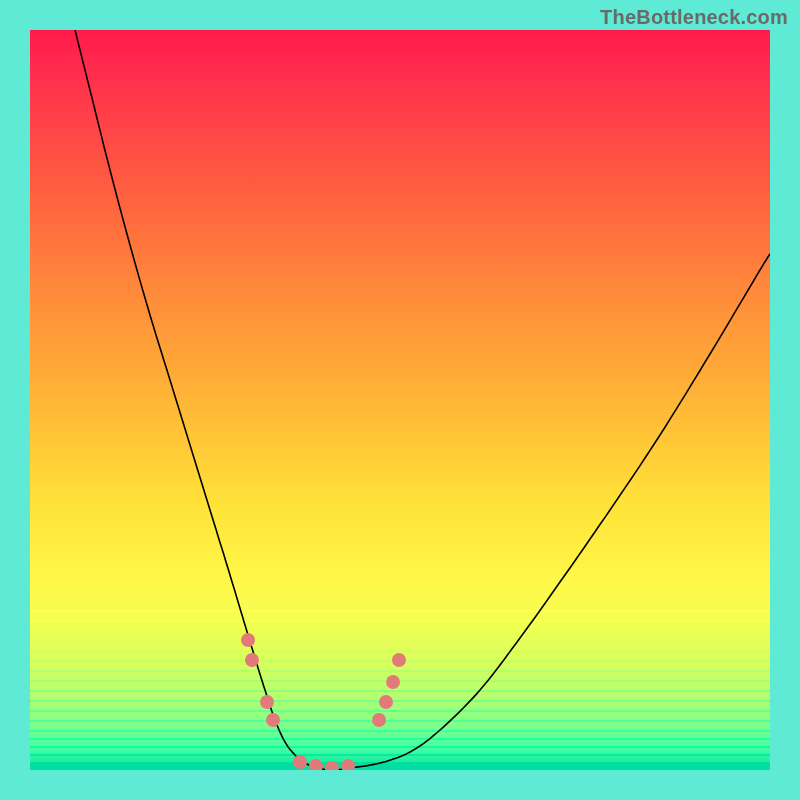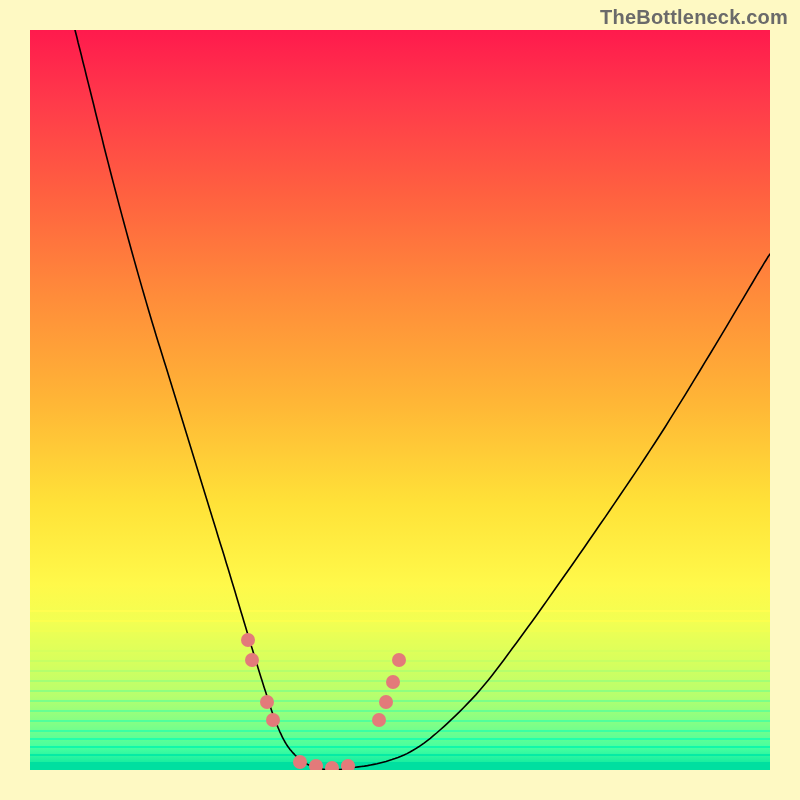--- a/index.html
+++ b/index.html
@@ -9,21 +9,21 @@
     height: 800px;
     background: #000;
     overflow: hidden;
   }
   .frame {
     position: absolute;
     left: 0;
     top: 0;
     width: 800px;
     height: 800px;
-    background: #fef9c3;
+    background: #5eead4;
   }
   .plot {
     position: absolute;
     left: 30px;
     top: 30px;
     width: 740px;
     height: 740px;
     overflow: hidden;
   }
   .gradient {

